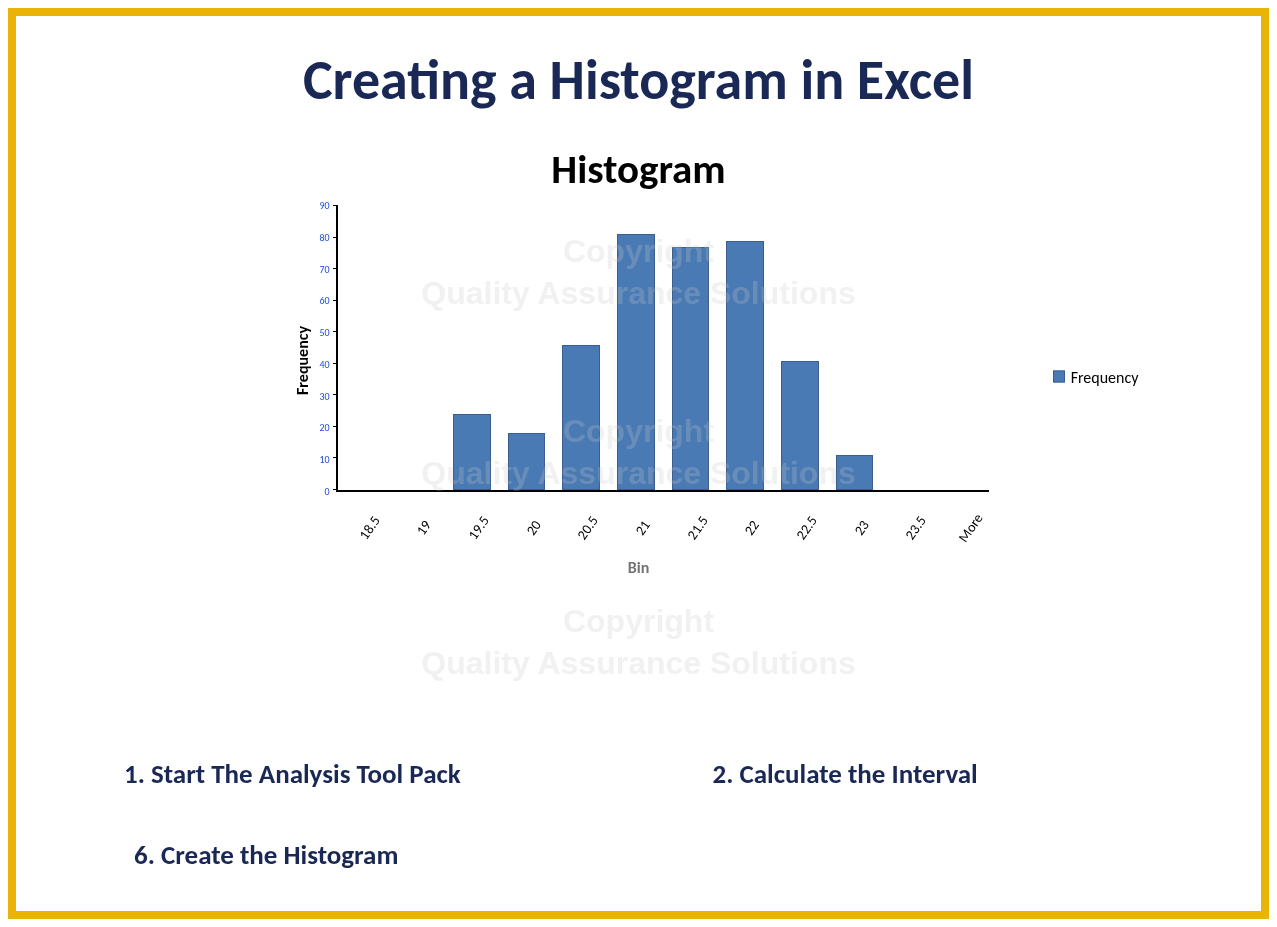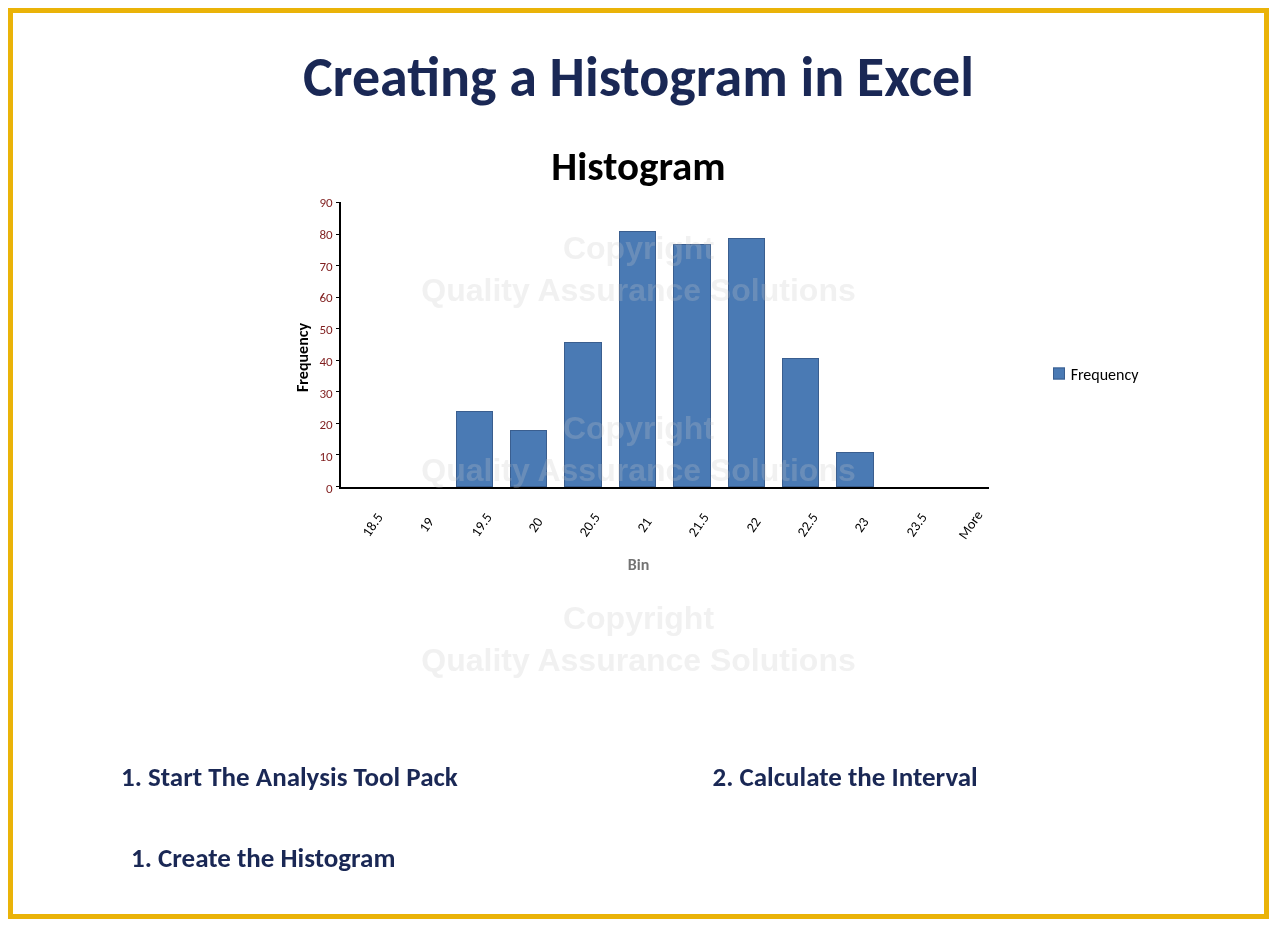--- a/index.html
+++ b/index.html
@@ -6,21 +6,21 @@
     body {
       font-family: 'Segoe UI', Calibri, Arial, sans-serif;
       background: #fff;
       width: 1277px;
       height: 927px;
       position: relative;
     }
     .frame {
       position: absolute;
       top: 8px; left: 8px; right: 8px; bottom: 8px;
-      border: 5px solid #eab308;
+      border: 8px solid #eab308;
       background: #fff;
       padding: 20px 28px;
     }
     .page-title {
       text-align: center;
       color: #1a2855;
       font-size: 56px;
       font-weight: 800;
       margin-top: 10px;
       margin-bottom: 30px;
@@ -66,22 +66,22 @@
       font-size: 16px;
       font-weight: 700;
       color: #000;
       text-align: center;
       padding: 0 4px;
     }
     .y-ticks {
       display: flex;
       flex-direction: column;
       justify-content: space-between;
-      font-size: 13px;
-      color: #7f1d1d;
+      font-size: 10px;
+      color: #1d4ed8;
       padding: 0 6px 24px 4px;
       height: 100%;
     }
     .y-ticks div { height: 0; line-height: 0; text-align: right; }
     .plot {
       flex: 1;
       border-left: 2px solid #000;
       border-bottom: 2px solid #000;
       position: relative;
       margin-bottom: 24px;
@@ -243,16 +243,16 @@
         <div class="legend-swatch"></div>
         <span>Frequency</span>
       </div>
     </div>
     <div class="x-label">Bin</div>
   </div>
 
   <div class="steps">
     <div class="step">1. Start The Analysis Tool Pack</div>
     <div class="step">2. Calculate the Interval</div>
-    <div class="step">1. Create the Histogram</div>
+    <div class="step">6. Create the Histogram</div>
   </div>
 
 </div>
 
 </body></html>

